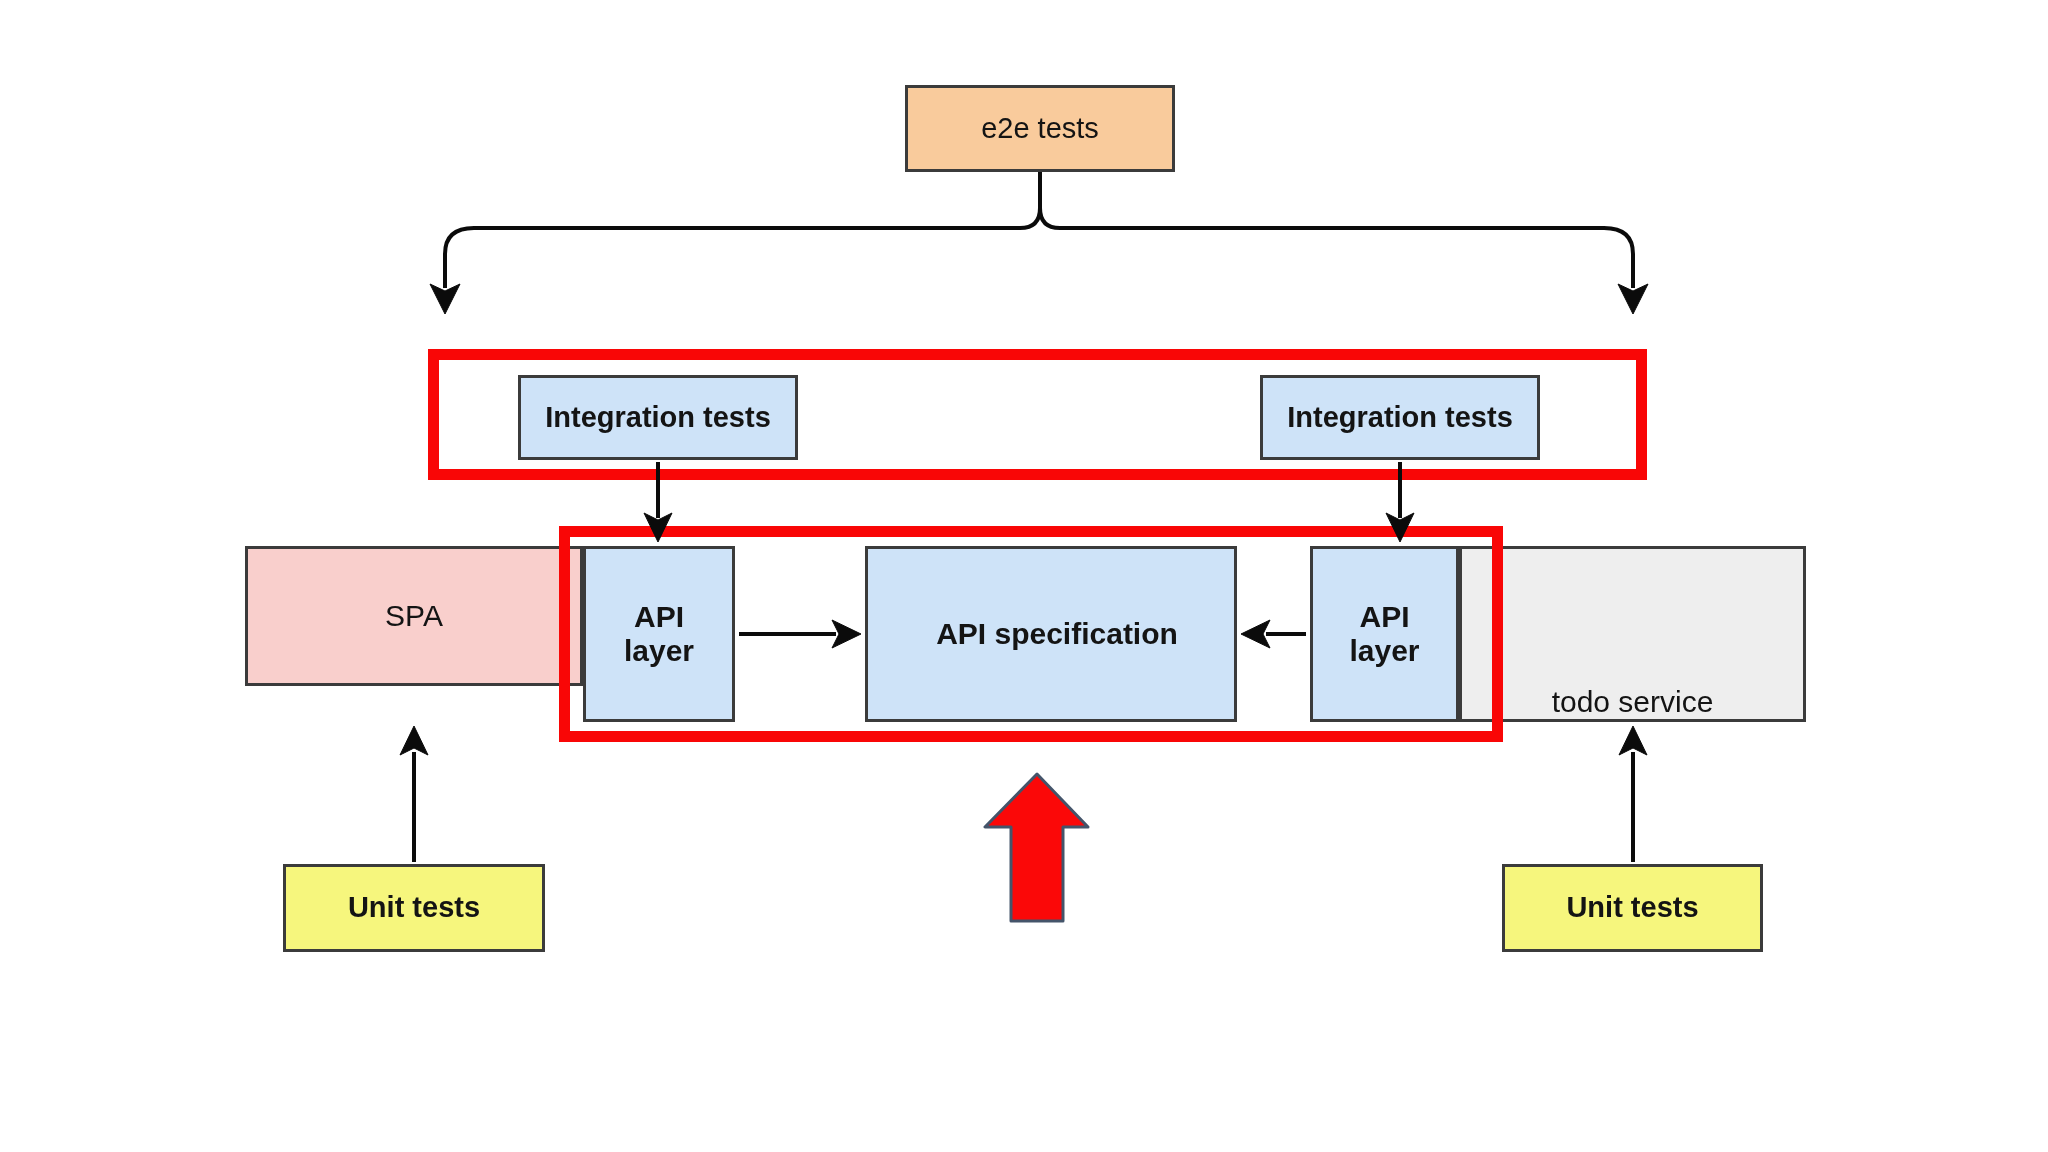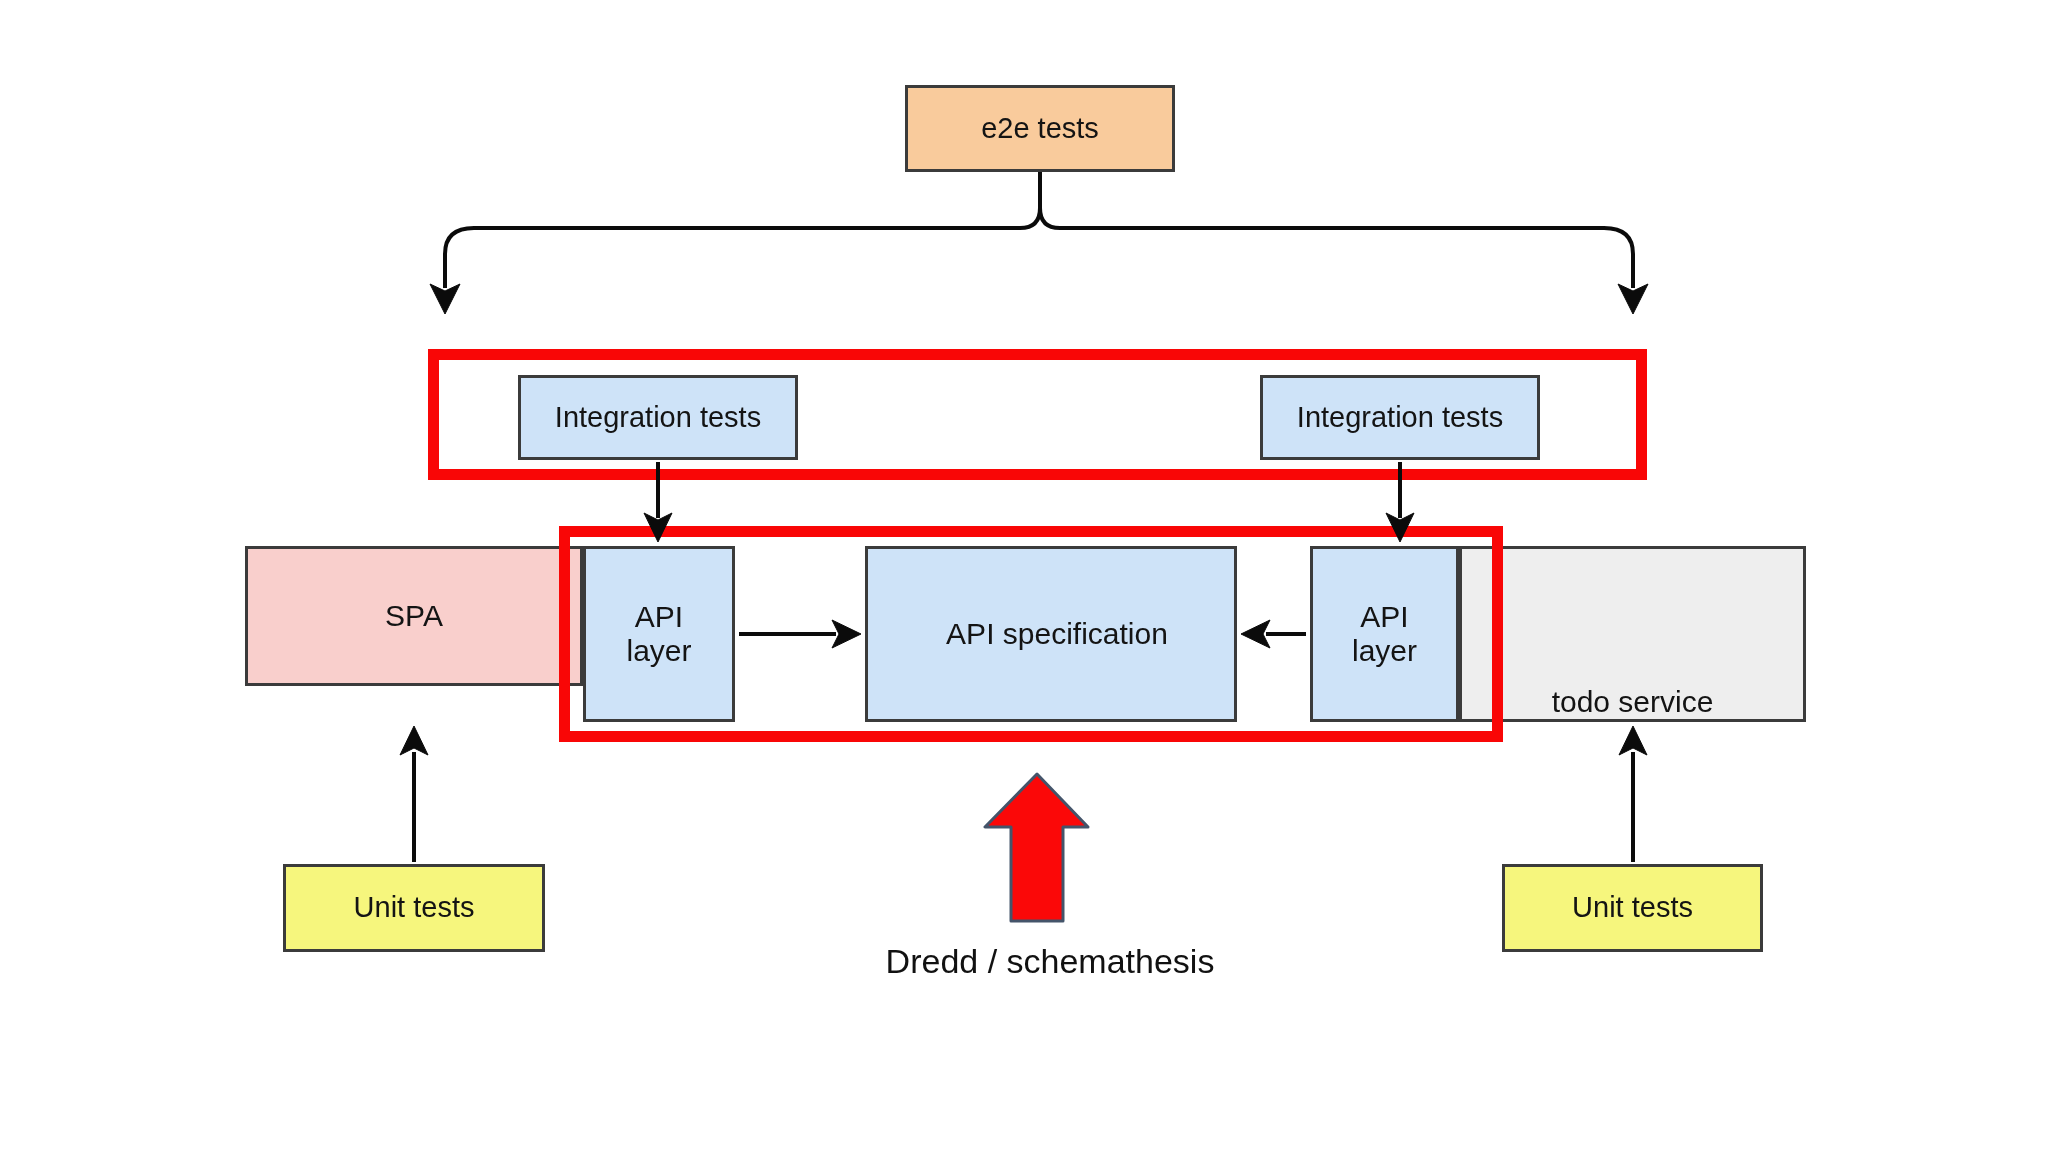--- a/index.html
+++ b/index.html
@@ -16,24 +16,24 @@
     border:3px solid var(--c-border,#3b3b3b);
     display:flex;align-items:center;justify-content:center;
     text-align:center;
     color:#141414;
     font-size:30px;
     line-height:1.15;
   }
   .node .lbl{display:inline-block;}
   .node .lbl.narrow{max-width:100px;}
   .fill-orange{background:var(--c-orange,#f9cb9c);}
-  .fill-blue{background:var(--c-blue,#cee3f8);}
+  .fill-blue{background:var(--c-blue,#cee3f8);font-weight:bold;}
   .fill-pink{background:var(--c-pink,#f9cfcc);}
   .fill-gray{background:var(--c-gray,#eeeeee);}
-  .fill-yellow{background:var(--c-yellow,#f6f67d);}
+  .fill-yellow{background:var(--c-yellow,#f6f67d);font-weight:bold;}
   .small-font{font-size:29px;}
   .redrect{
     position:absolute;
     box-sizing:border-box;
     border:11px solid var(--c-red,#f90606);
     background:transparent;
   }
   #overlay{
     position:absolute;left:0;top:0;width:2048px;height:1152px;
     pointer-events:none;
@@ -98,21 +98,20 @@
     <span class="lbl">Integration tests</span>
   </div>
 
   <div class="node fill-yellow small-font" style="left:283px;top:864px;width:262px;height:88px;">
     <span class="lbl">Unit tests</span>
   </div>
   <div class="node fill-yellow small-font" style="left:1502px;top:864px;width:261px;height:88px;">
     <span class="lbl">Unit tests</span>
   </div>
 
-  <div class="caption">Dredd / schemathesis</div>
 
   <svg id="overlay" viewBox="0 0 2048 1152">
 
     <path class="line" d="M1040,172 L1040,208 Q1040,228 1020,228 L474,228 Q445,228 445,254 L445,288"></path>
     <polygon class="head" points="445,314 430,284 445,291 460,284"></polygon>
 
     <path class="line" d="M1040,208 Q1040,228 1060,228 L1604,228 Q1633,228 1633,254 L1633,288"></path>
     <polygon class="head" points="1633,314 1618,284 1633,291 1648,284"></polygon>
 
     <line class="line" x1="658" y1="462" x2="658" y2="518"></line>

